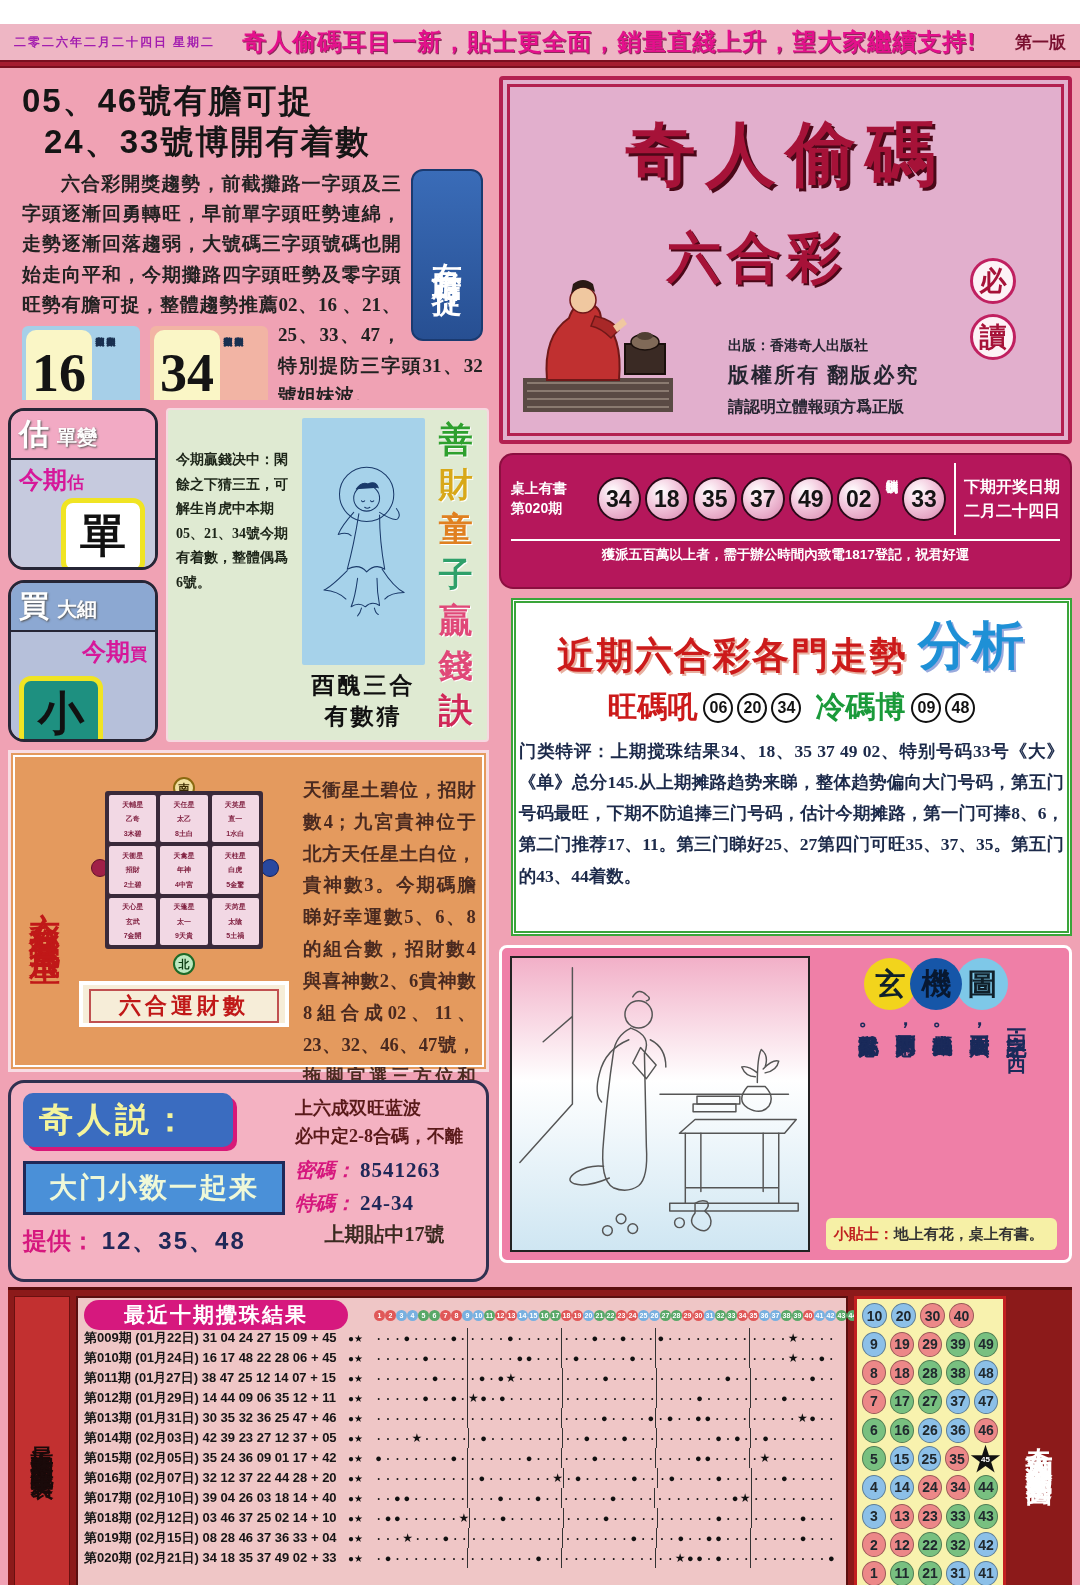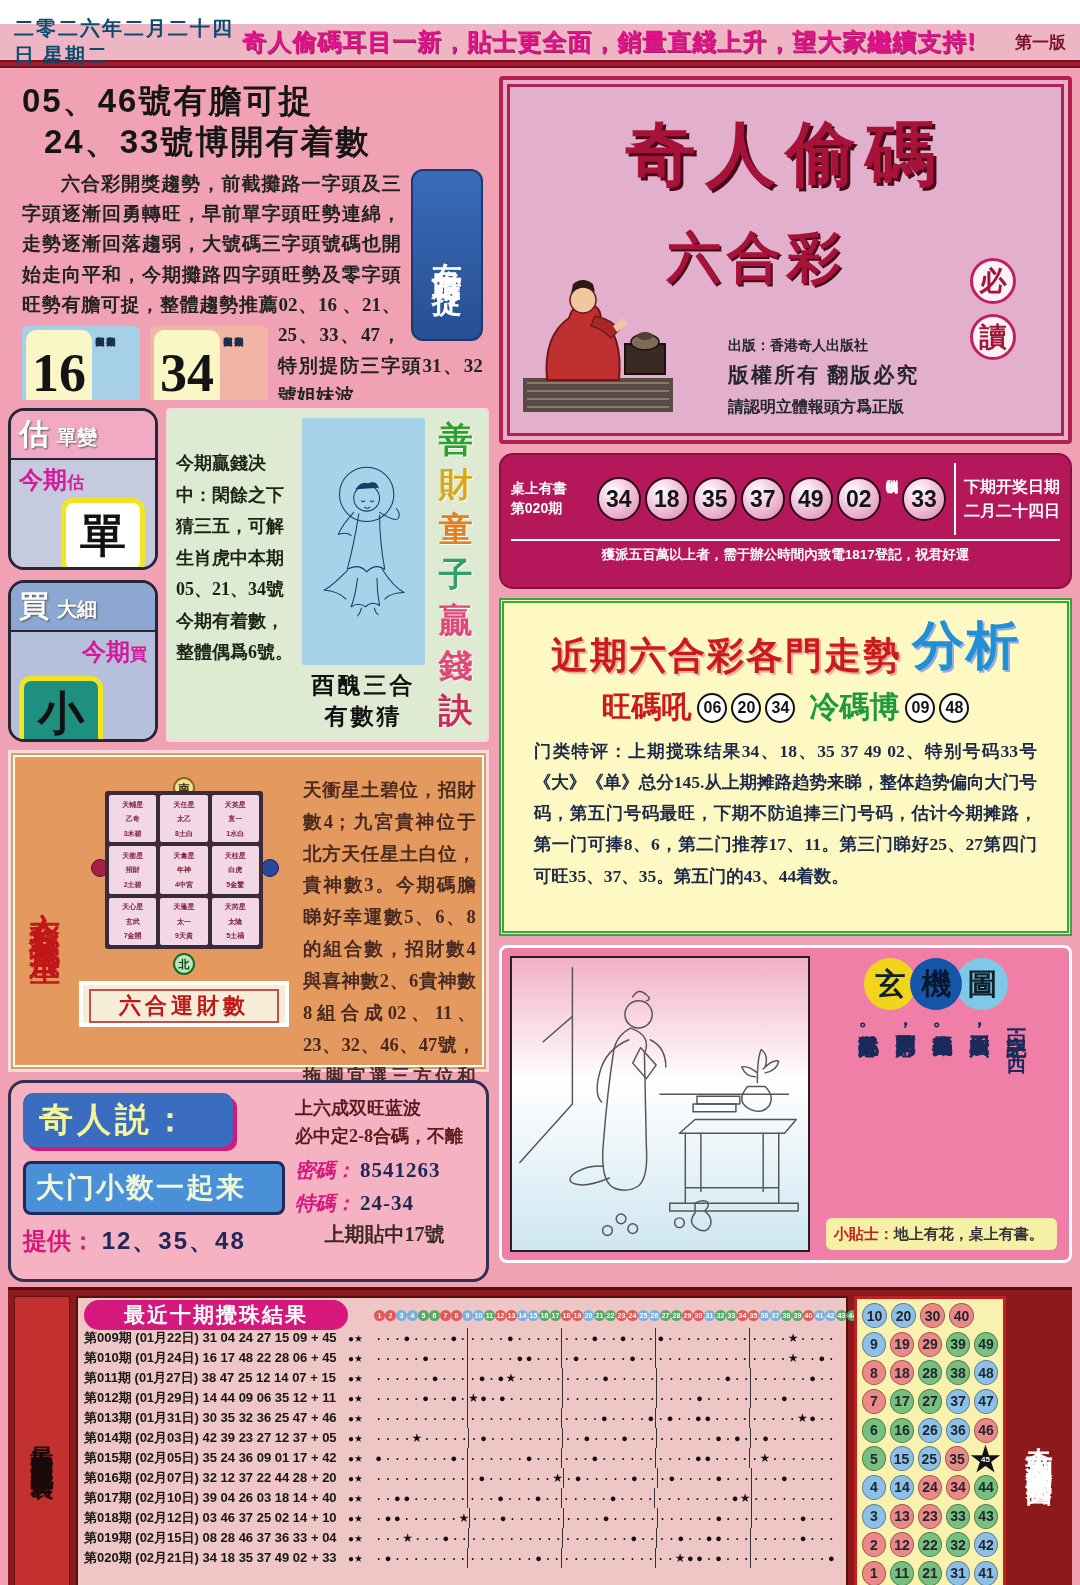--- a/index.html
+++ b/index.html
@@ -2,21 +2,21 @@
 <html><head>
 <meta charset="utf-8">
 <style>
   * { margin:0; padding:0; box-sizing:border-box; }
   body { background:#ffffff; font-family:"Liberation Sans", sans-serif; }
   .page { width:1080px; height:1585px; background:#ffffff; position:relative; overflow:hidden; }
 
   
   .topwhite { height:24px; background:#ffffff; }
   .topband { height:36px; background:#eeb6c4; display:flex; align-items:center; padding:0 14px; }
-  .date-txt { font-size:20px; font-weight:bold; color:#0c4a6e; letter-spacing:2px; width:280px; font-family:"Liberation Serif", serif; }
+  .date-txt { font-size:12px; font-weight:bold; color:#a21caf; letter-spacing:2px; width:280px; font-family:"Liberation Serif", serif; }
   .slogan { flex:1; text-align:center; font-size:24px; font-weight:bold; color:#e4108c; letter-spacing:1px; text-shadow:1px 1px 0 #8c2a5a; white-space:nowrap; }
   .edition { width:110px; text-align:right; font-size:17px; font-weight:bold; color:#7a1030; font-family:"Liberation Serif", serif; }
   .rule { height:8px; background:#a51c30; border-top:2px solid #7a0f20; border-bottom:2px solid #7a0f20; }
 
   
   .main { background:#f0a2b4; padding:8px 8px 4px 8px; }
   .cols { display:flex; gap:10px; }
   .leftcol { width:548px; display:flex; flex-direction:column; gap:8px; }
   .rightcol { flex:1; display:flex; flex-direction:column; gap:9px; }
 
@@ -48,21 +48,21 @@
   .buy .gbox-body { background:#b6c0da; }
   .gbox-body { flex:1; padding:4px 8px; position:relative; }
   .gline { font-size:24px; font-weight:bold; color:#d6189a; }
   .gline small { font-size:17px; }
   .buy .gline { text-align:right; }
   .gtile { width:84px; height:76px; border:5px solid #f0e423; border-radius:12px; display:flex; align-items:center; justify-content:center; font-size:46px; font-weight:bold; color:#111; font-family:"Liberation Serif", serif; }
   .gu .gtile { background:#ffffff; position:absolute; right:10px; top:38px; }
   .buy .gtile { background:#1e9080; position:absolute; left:8px; top:44px; }
 
   .shancai { flex:1; background:#dfead2; border:2px solid #f6d8e0; border-radius:4px; display:flex; padding:8px; gap:8px; }
-  .sc-text { width:118px; font-family:"Liberation Serif", serif; font-size:18px; font-weight:bold; color:#1c2418; line-height:1.75; padding-top:30px; }
+  .sc-text { width:118px; font-family:"Liberation Serif", serif; font-size:14px; font-weight:bold; color:#1c2418; line-height:1.75; padding-top:30px; }
   .sc-mid { flex:1; display:flex; flex-direction:column; }
   .sc-img { flex:1; background:#a6d2ea; border-radius:2px; position:relative; overflow:hidden; }
   .sc-cap { font-size:23px; font-weight:bold; color:#111; text-align:center; padding:5px 0 0 0; letter-spacing:3px; }
   .sc-title { width:46px; display:flex; flex-direction:column; align-items:center; justify-content:space-between; padding:2px 0; }
   .sc-title span { font-size:34px; font-weight:bold; font-family:"Liberation Serif", serif; line-height:1.15; text-shadow:1px 1px 0 #fff; }
 
   
   .jrow { height:322px; background:#e49a5e; border:3px solid #f8dce4; outline:2px solid #fff; outline-offset:-7px; display:flex; padding:12px 10px 10px 12px; gap:4px; }
   .j-title { writing-mode:vertical-lr; font-size:31px; font-weight:bold; color:#c01818; letter-spacing:6px; font-family:"Liberation Serif", serif; width:48px; text-align:center; }
   .j-left { width:218px; display:flex; flex-direction:column; align-items:center; }
@@ -79,21 +79,21 @@
   .jm-label { font-size:22px; font-weight:bold; color:#c01818; text-align:center; letter-spacing:4px; border:2px solid #c05050; margin:4px 6px 0 6px; font-family:"Liberation Serif", serif; }
   .jm-nums { font-size:28px; font-weight:bold; color:#3a2416; text-align:center; letter-spacing:12px; padding:2px 0 4px 0; font-family:"Liberation Serif", serif; }
   .j-right { flex:1; display:flex; flex-direction:column; padding-left:6px; }
   .tealbar { height:46px; background:#0cb0a4; margin:2px 0 8px 0; }
   .tianchong { font-family:"Liberation Serif", serif; font-size:18.5px; font-weight:bold; color:#4a2a20; line-height:1.72; text-align:justify; }
 
   
   .qrs { height:202px; background:#f4b2c2; border:3px solid #303050; border-radius:16px; display:flex; padding:10px 12px; gap:10px; }
   .qrs-left { width:262px; display:flex; flex-direction:column; }
   .qrs-title { background:#3a6cc0; border-radius:10px; box-shadow:4px 4px 0 #d81878; color:#f4f49c; font-size:34px; font-weight:bold; padding:4px 16px; width:210px; letter-spacing:4px; font-family:"Liberation Serif", serif; }
-  .qrs-slogan { margin-top:14px; background:#4a90d8; border:3px solid #202858; border-radius:8px; color:#eef8d8; font-size:28px; font-weight:bold; padding:5px 10px; text-align:left; letter-spacing:2px; }
+  .qrs-slogan { margin-top:14px; background:#4a90d8; border:3px solid #202858; border-radius:0; color:#eef8d8; font-size:28px; font-weight:bold; padding:5px 10px; text-align:center; letter-spacing:2px; }
   .qrs-provide { margin-top:10px; font-size:24px; font-weight:bold; }
   .qrs-provide .pl { color:#d6187e; }
   .qrs-provide .pv { color:#202858; letter-spacing:2px; }
   .qrs-right { flex:1; font-family:"Liberation Serif", serif; padding-top:2px; }
   .qrs-line { font-size:18px; font-weight:bold; color:#5a1a1a; text-align:left; line-height:1.55; }
   .qrs-kv { margin-top:6px; font-size:20px; font-weight:bold; }
   .qrs-kv .k { color:#d6187e; font-style:italic; }
   .qrs-kv .v { color:#202858; font-size:21px; letter-spacing:1px; }
   .qrs-last { margin-top:4px; font-size:20px; font-weight:bold; color:#3a2a20; text-align:center; }
 
@@ -114,21 +114,21 @@
   .strip-top { display:flex; align-items:center; height:76px; }
   .strip-org { width:86px; font-size:14px; font-weight:bold; line-height:1.4; }
   .balls { display:flex; gap:4px; align-items:center; }
   .ball { width:44px; height:44px; border-radius:50%; background:radial-gradient(circle at 35% 30%, #ffffff 0%, #f2c4da 45%, #d887ae 100%); border:2px solid #2a0a18; color:#141414; font-size:23px; font-weight:bold; display:flex; align-items:center; justify-content:center; }
   .sp-label { writing-mode:vertical-lr; font-size:12px; font-weight:bold; height:60px; margin:0 4px; line-height:1.1; letter-spacing:1px; }
   .strip-div { width:2px; background:#ffffff; align-self:stretch; margin:2px 8px; }
   .strip-next { font-size:16px; font-weight:bold; line-height:1.5; white-space:nowrap; }
   .strip-note { border-top:2px solid #fff; margin-top:2px; padding-top:4px; text-align:center; font-size:13.5px; font-weight:bold; line-height:1.55; }
 
   
-  .ana { height:338px; background:#fef9c3; border:5px double #3aa53a; padding:8px 30px; }
+  .ana { height:338px; background:#ffffff; border:5px double #3aa53a; padding:8px 3px;margin-left:12px; }
   .ana-title { display:flex; align-items:flex-end; justify-content:center; gap:10px; }
   .ana-red { font-size:37px; font-weight:bold; color:#cc1a1a; letter-spacing:2px; text-shadow:2px 2px 0 #e8b0a0; white-space:nowrap; }
   .ana-blue { font-size:52px; font-weight:bold; color:#1e90d6; letter-spacing:2px; text-shadow:2px 2px 0 #9ad; font-family:"Liberation Serif", serif; }
   .ana-line2 { display:flex; align-items:center; justify-content:center; gap:6px; margin-top:6px; }
   .ana-hot { font-size:30px; font-weight:bold; color:#cc1a1a; font-family:"Liberation Serif", serif; }
   .ana-cold { font-size:30px; font-weight:bold; color:#1a9a3a; font-family:"Liberation Serif", serif; margin-left:8px; }
   .oc { width:30px; height:30px; border-radius:50%; border:2px solid #111; background:#fff; color:#111; font-size:16px; font-weight:bold; display:flex; align-items:center; justify-content:center; }
   .ana-body { margin-top:8px; font-family:"Liberation Serif", serif; font-size:17.5px; font-weight:bold; color:#1c2a4a; line-height:1.78; text-align:justify; }
 
   

